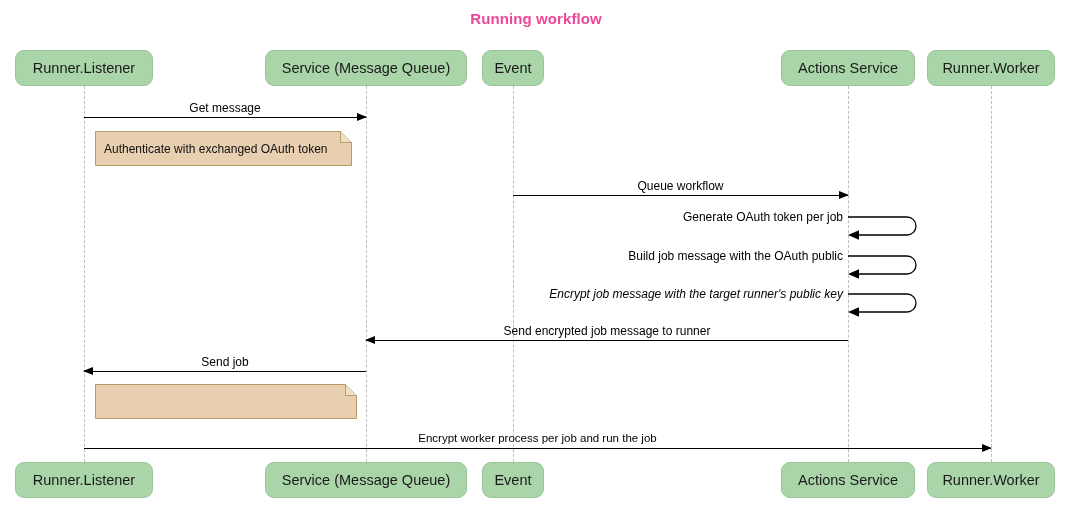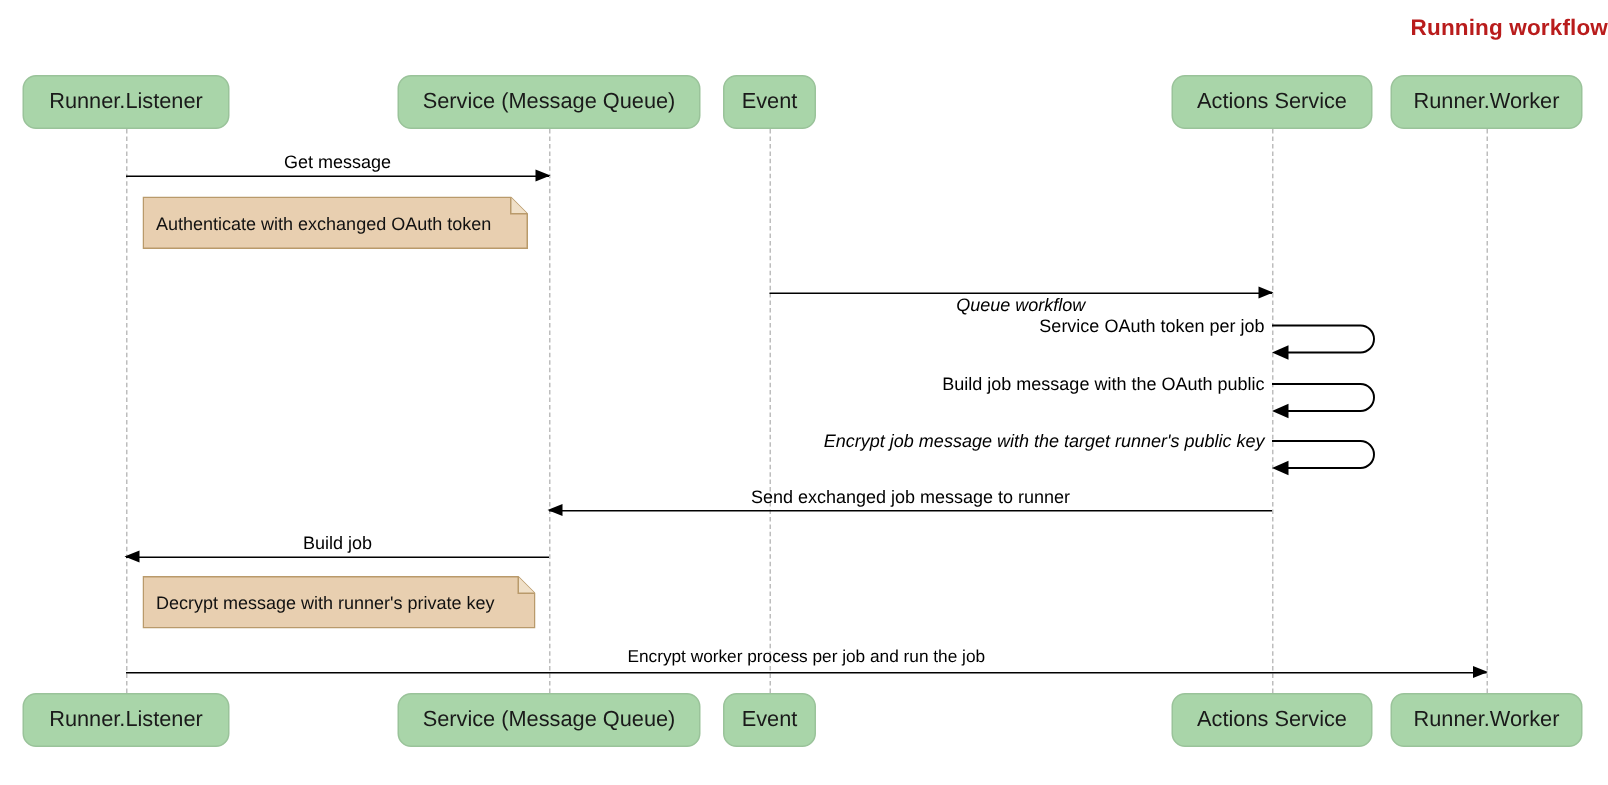--- a/index.html
+++ b/index.html
@@ -16,24 +16,24 @@
     width: 1072px;
     height: 523px;
     background: #ffffff;
     overflow: hidden;
   }
   .title {
     position: absolute;
     left: 0;
     top: 10px;
     width: 1072px;
-    text-align: right;
+    text-align: center;
     font-size: 15px;
     font-weight: bold;
-    color: #b91c1c;
+    color: #ec4899;
     letter-spacing: 0.1px;
   }
   
   .lifeline {
     position: absolute;
     width: 0;
     border-left: 1px dashed #bdbdbd;
   }
   
   .participant {
@@ -137,53 +137,52 @@
           <path d="M0.5,0.5 H245.5 L256.5,11.5 V34.5 H0.5 Z" fill="#e8cfb0" stroke="#b99a6b" stroke-width="1"></path>
           <path d="M245.5,0.5 V11.5 H256.5" fill="#f0e0c8" stroke="#b99a6b" stroke-width="1"></path>
         </svg>
         <div class="note-text">Authenticate with exchanged OAuth token</div>
       </div>
       <div class="note" style="left: 95px; top: 384px; width: 262px; height: 35px;">
         <svg width="262" height="35">
           <path d="M0.5,0.5 H250.5 L261.5,11.5 V34.5 H0.5 Z" fill="#e8cfb0" stroke="#b99a6b" stroke-width="1"></path>
           <path d="M250.5,0.5 V11.5 H261.5" fill="#f0e0c8" stroke="#b99a6b" stroke-width="1"></path>
         </svg>
-        <div class="note-text">Decrypt message with runner's private key</div>
       </div>
     </div>
   <div id="messages-layer">
       <div class="msg right" style="left: 84px; top: 117px; width: 282px;">
         <div class="head"></div>
       </div>
       <div class="msg-label" style="left: 225px; top: 101px;">Get message</div>
       <div class="msg right" style="left: 513px; top: 195px; width: 335px;">
         <div class="head"></div>
       </div>
-      <div class="msg-label" style="left: 680.5px; top: 196px; font-style: italic;">Queue workflow</div>
+      <div class="msg-label" style="left: 680.5px; top: 179px;">Queue workflow</div>
       <div class="msg left" style="left: 366px; top: 340px; width: 482px;">
         <div class="head"></div>
       </div>
-      <div class="msg-label" style="left: 607px; top: 324px;">Send exchanged job message to runner</div>
+      <div class="msg-label" style="left: 607px; top: 324px;">Send encrypted job message to runner</div>
       <div class="msg left" style="left: 84px; top: 371px; width: 282px;">
         <div class="head"></div>
       </div>
-      <div class="msg-label" style="left: 225px; top: 355px;">Build job</div>
+      <div class="msg-label" style="left: 225px; top: 355px;">Send job</div>
       <div class="msg right" style="left: 84px; top: 448px; width: 907px;">
         <div class="head"></div>
       </div>
       <div class="msg-label small" style="left: 537.5px; top: 432px;">Encrypt worker process per job and run the job</div>
     </div>
   <div id="selfloops-layer">
       <div class="selfloop" style="left: 848px; top: 217px;">
         <svg width="72" height="28">
           <path d="M0,0 H59 A9,9 0 0 1 68,9 V9 A9,9 0 0 1 59,18 H10" fill="none" stroke="#000" stroke-width="1.3"></path>
           <polygon points="0,18 11,13.2 11,22.8" fill="#000"></polygon>
         </svg>
       </div>
-      <div class="self-label" style="left: 843px; top: 210px;">Service OAuth token per job</div>
+      <div class="self-label" style="left: 843px; top: 210px;">Generate OAuth token per job</div>
       <div class="selfloop" style="left: 848px; top: 256px;">
         <svg width="72" height="28">
           <path d="M0,0 H59 A9,9 0 0 1 68,9 V9 A9,9 0 0 1 59,18 H10" fill="none" stroke="#000" stroke-width="1.3"></path>
           <polygon points="0,18 11,13.2 11,22.8" fill="#000"></polygon>
         </svg>
       </div>
       <div class="self-label" style="left: 843px; top: 249px;">Build job message with the OAuth public</div>
       <div class="selfloop" style="left: 848px; top: 294px;">
         <svg width="72" height="28">
           <path d="M0,0 H59 A9,9 0 0 1 68,9 V9 A9,9 0 0 1 59,18 H10" fill="none" stroke="#000" stroke-width="1.3"></path>

